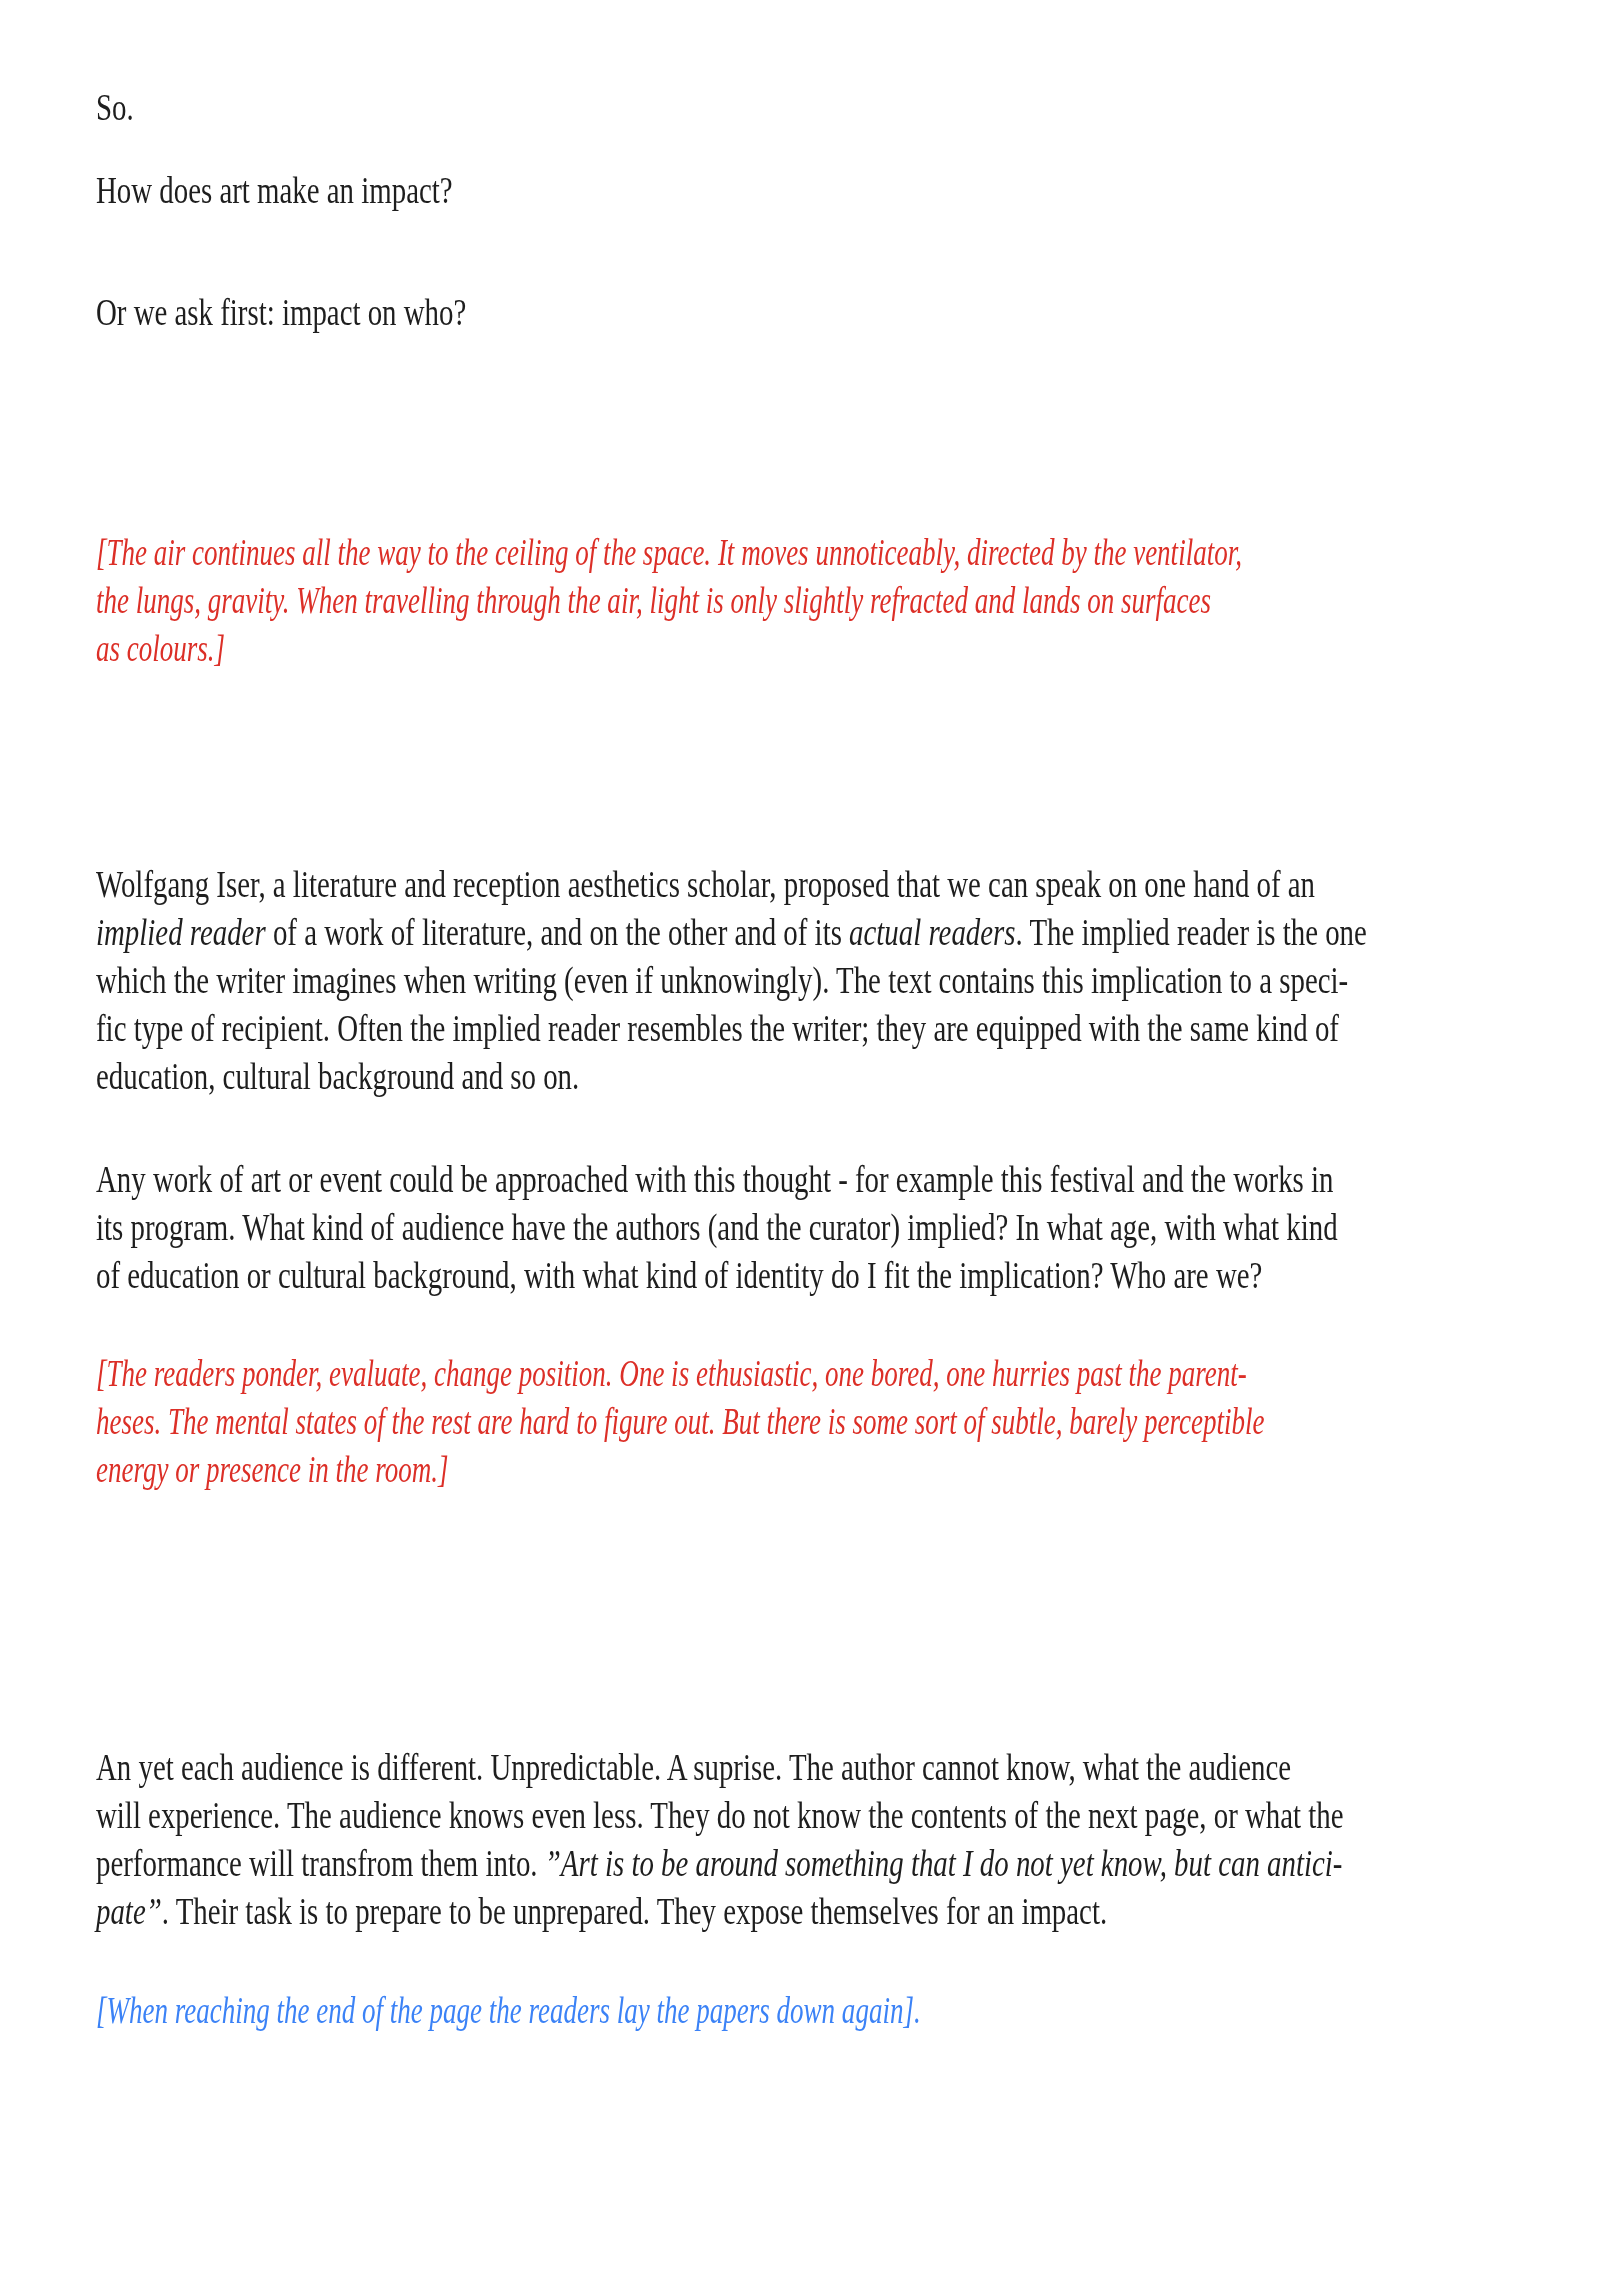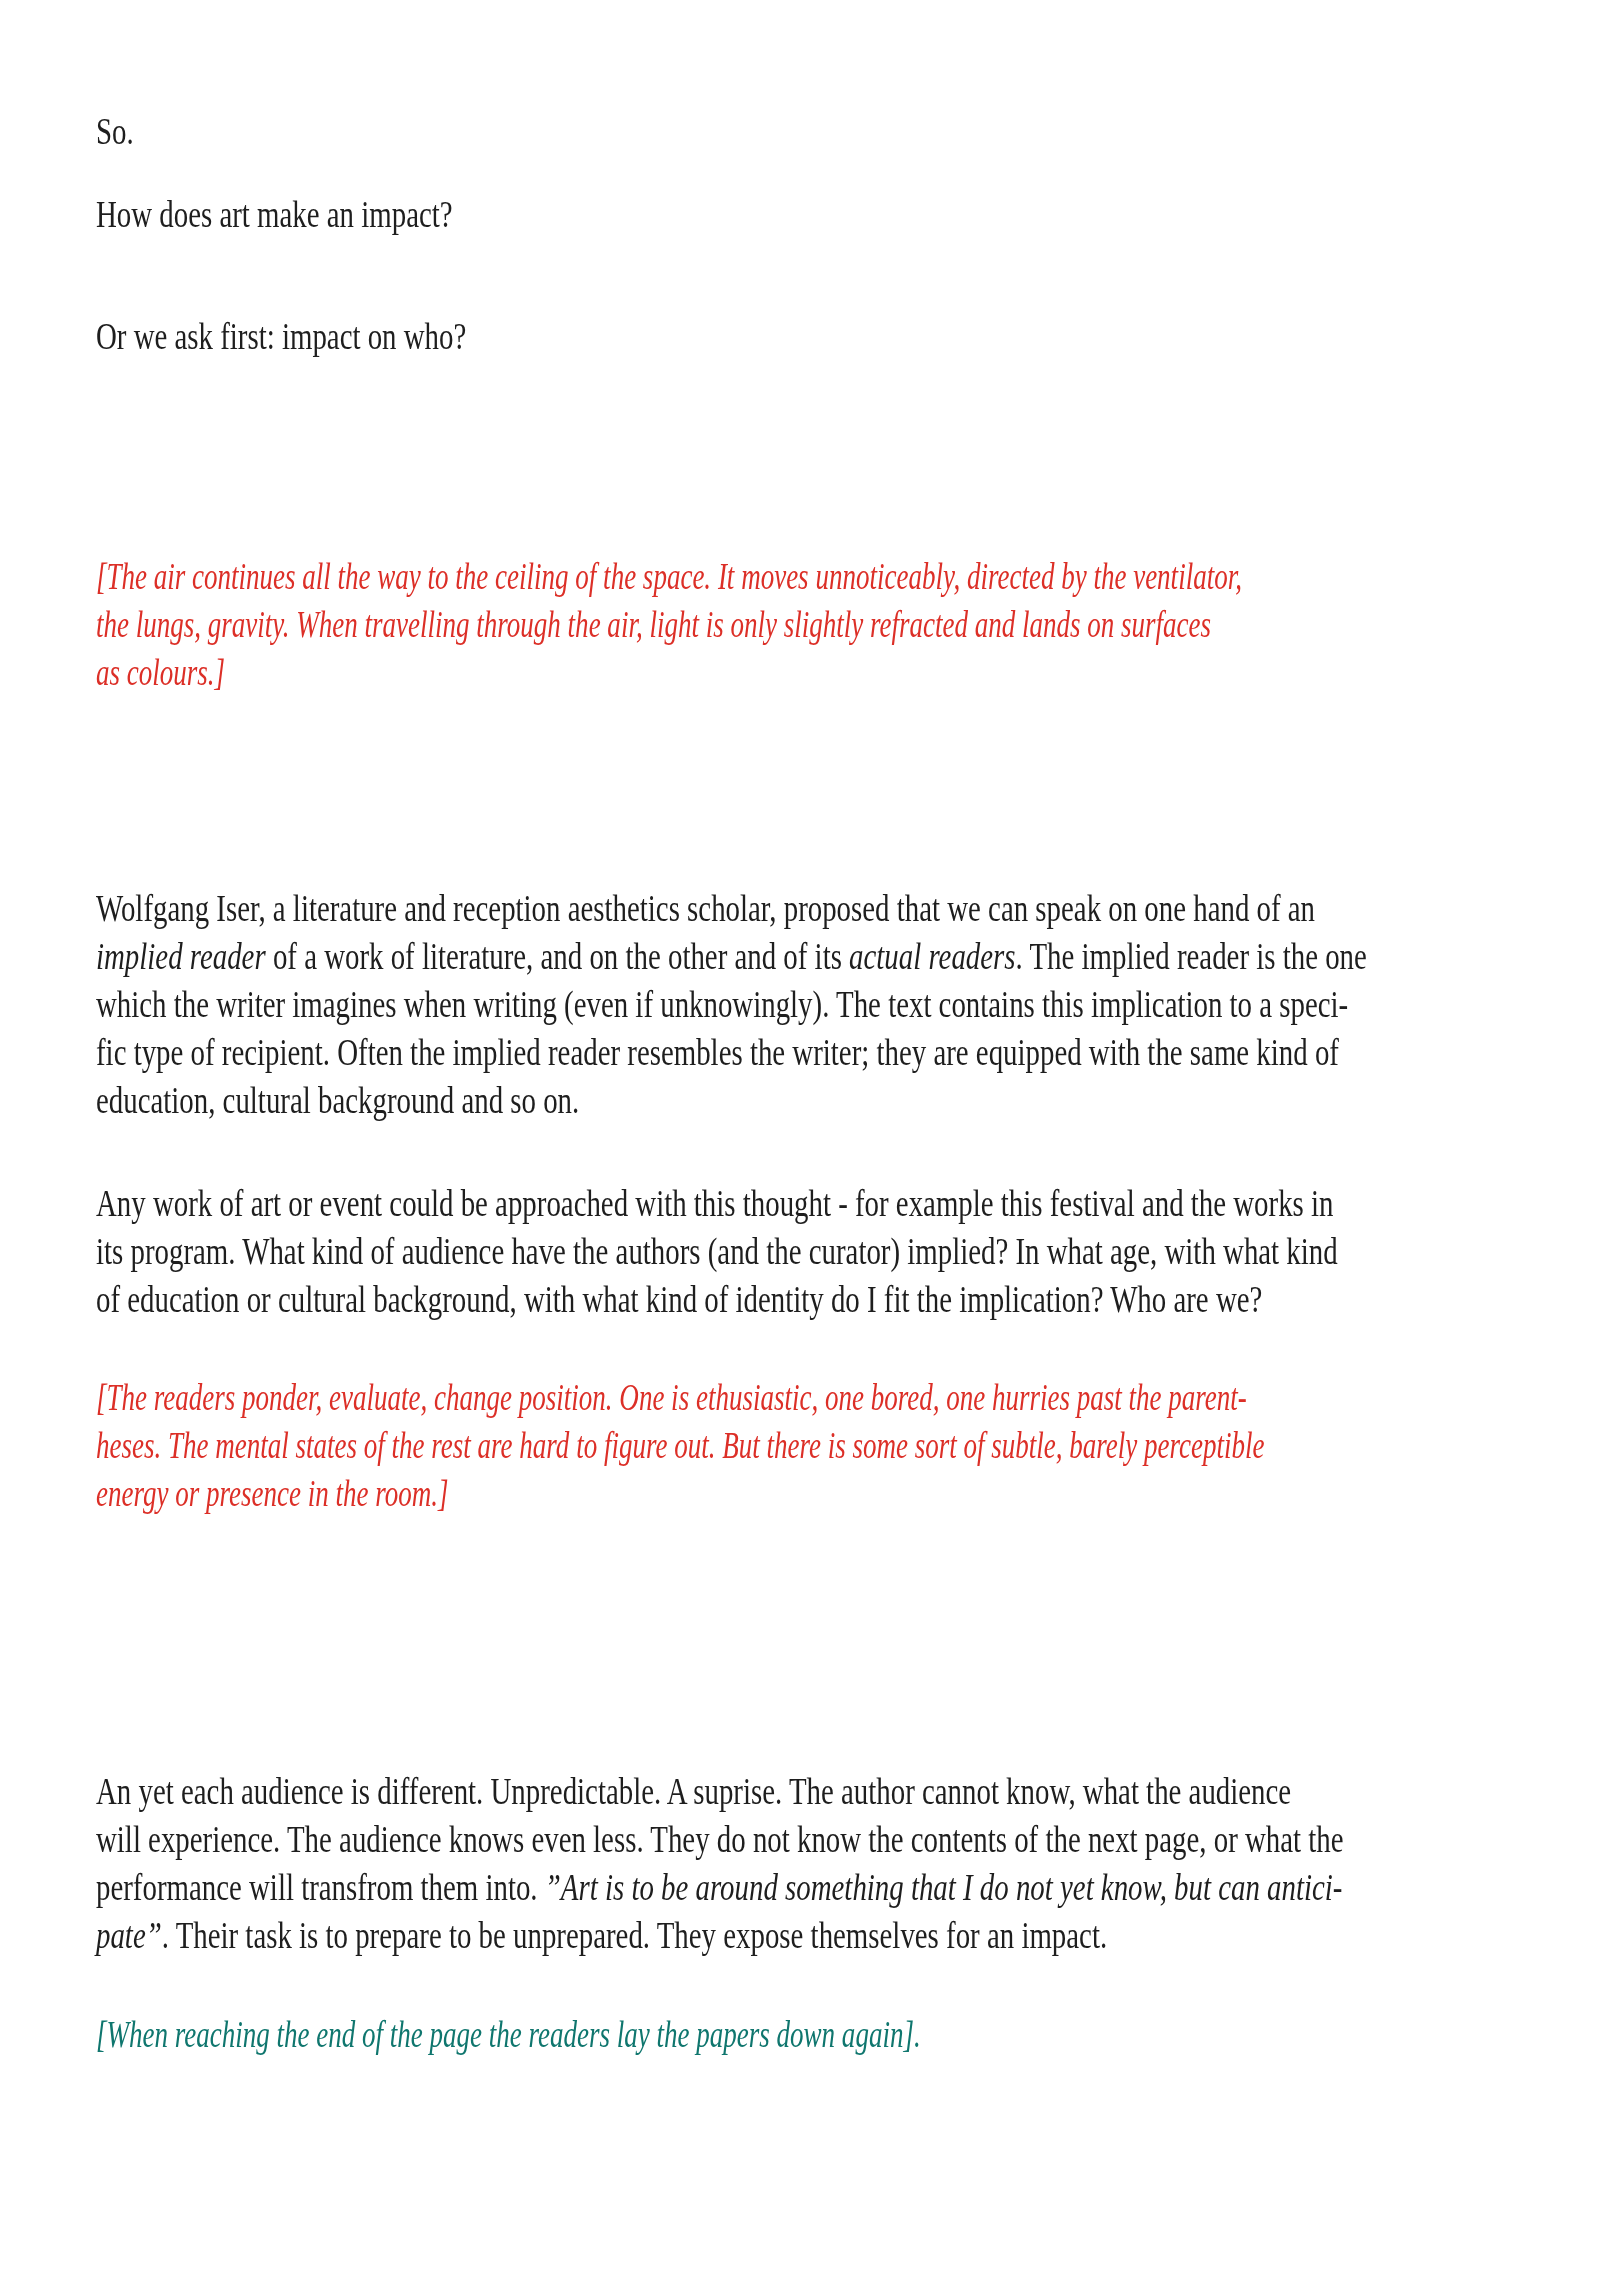--- a/index.html
+++ b/index.html
@@ -11,21 +11,20 @@
     position: relative;
     width: 1621px;
     height: 2293px;
     background: #ffffff;
     overflow: hidden;
     font-family: "Liberation Serif", serif;
   }
   .block {
     position: absolute;
     left: 96px;
-    margin-top: 24px;
   }
   .line {
     display: block;
     height: 48px;
     line-height: 48px;
     font-size: 37px;
     white-space: pre;
     transform: scaleX(0.78);
     transform-origin: 0 0;
   }
@@ -71,17 +70,17 @@
       <div class="line"><span>[The readers ponder, evaluate, change position. One is ethusiastic, one bored, one hurries past the parent-</span></div>
       <div class="line"><span>heses. The mental states of the rest are hard to figure out. But there is some sort of subtle, barely perceptible</span></div>
       <div class="line"><span>energy or presence in the room.]</span></div>
     </div>
     <div class="block black" style="top: 1744px;">
       <div class="line"><span>An yet each audience is different. Unpredictable. A suprise. The author cannot know, what the audience</span></div>
       <div class="line"><span>will experience. The audience knows even less. They do not know the contents of the next page, or what the</span></div>
       <div class="line"><span>performance will transfrom them into. </span><span class="it">”Art is to be around something that I do not yet know, but can antici-</span></div>
       <div class="line"><span class="it">pate”</span><span>. Their task is to prepare to be unprepared. They expose themselves for an impact.</span></div>
     </div>
-    <div class="block red" style="top: 1987px; color: #0f766e;">
+    <div class="block red" style="top: 1987px; color: #3b82f6;">
       <div class="line"><span>[When reaching the end of the page the readers lay the papers down again].</span></div>
     </div>
   </div>
 
 
 </body></html>

